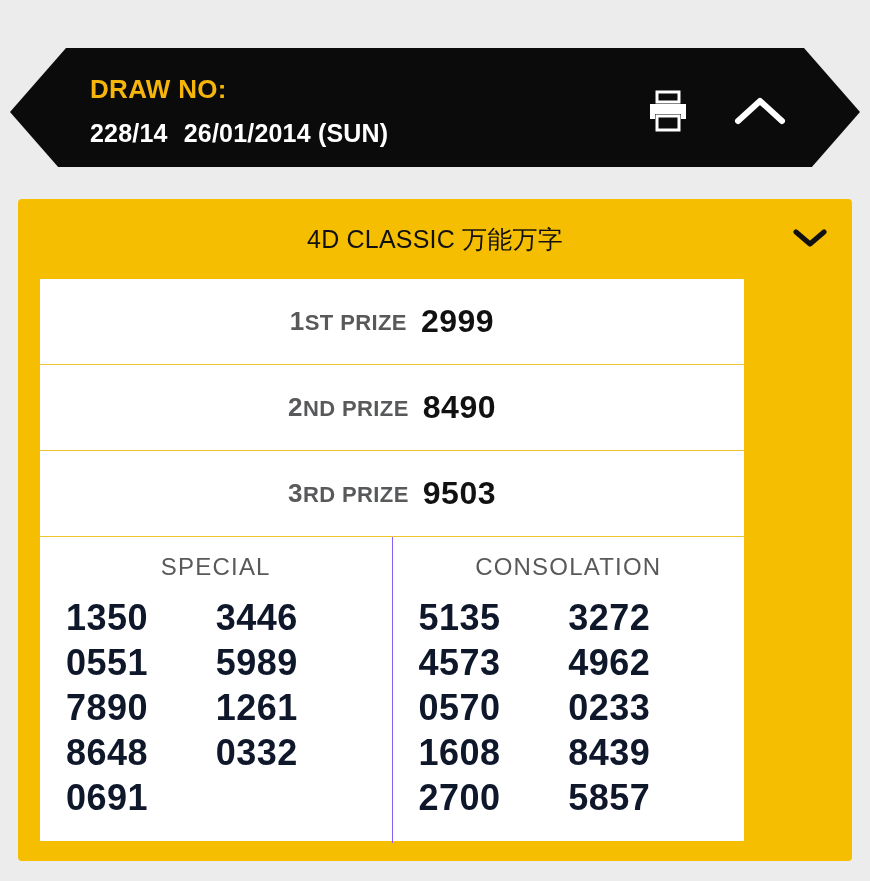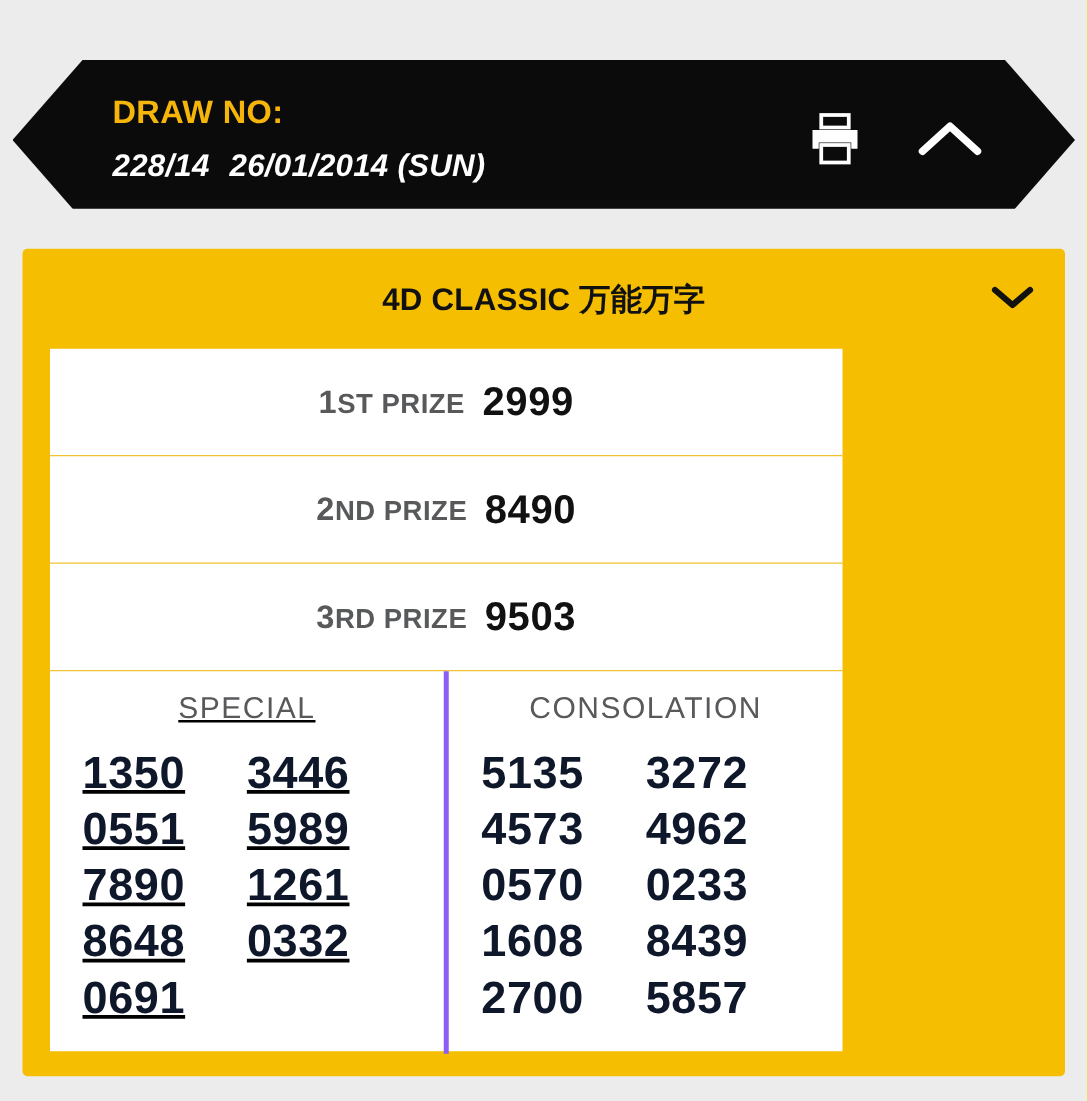--- a/index.html
+++ b/index.html
@@ -44,21 +44,20 @@
     letter-spacing: 0.3px;
     line-height: 30px;
   }
   .draw-value {
     color: #ffffff;
     font-size: 25px;
     font-weight: bold;
     line-height: 30px;
     margin-top: 14px;
     letter-spacing: 0.2px;
-    font-style: italic;
   }
   .draw-value .draw-no {
     margin-right: 16px;
   }
   .banner-actions {
     position: absolute;
     right: 72px;
     top: 0;
     height: 128px;
     display: flex;
@@ -89,21 +88,21 @@
   }
   .card-header {
     position: relative;
     height: 80px;
     display: flex;
     align-items: center;
     justify-content: center;
   }
   .card-title {
     font-size: 25px;
-    font-weight: bold;
+    font-weight: normal;
     color: #111111;
     letter-spacing: 0.2px;
   }
   .card-chevron {
     position: absolute;
     right: 22px;
     top: 50%;
     transform: translateY(-50%);
     background: transparent;
     border: none;
@@ -113,21 +112,21 @@
     height: 40px;
     display: flex;
     align-items: center;
     justify-content: center;
   }
 
   .card-body {
     position: absolute;
     left: 22px;
     top: 80px;
-    width: 634px;
+    width: 704px;
     height: 562px;
     background: #ffffff;
   }
 
   .prize-row {
     height: 85px;
     display: flex;
     align-items: center;
     justify-content: center;
     gap: 14px;
@@ -152,22 +151,21 @@
 
   .lower {
     display: flex;
     height: 306px;
   }
   .lower-col {
     flex: 1 1 50%;
     padding-top: 16px;
   }
   .lower-col.special {
-    border-right: 4px solid #8b5cf6;
-    text-decoration: underline;
+    border-right: 1px solid #8b5cf6;
   }
   .col-head {
     text-align: center;
     font-size: 24px;
     color: #58595b;
     letter-spacing: 1.2px;
     margin-bottom: 14px;
   }
   .num-grid {
     display: grid;

